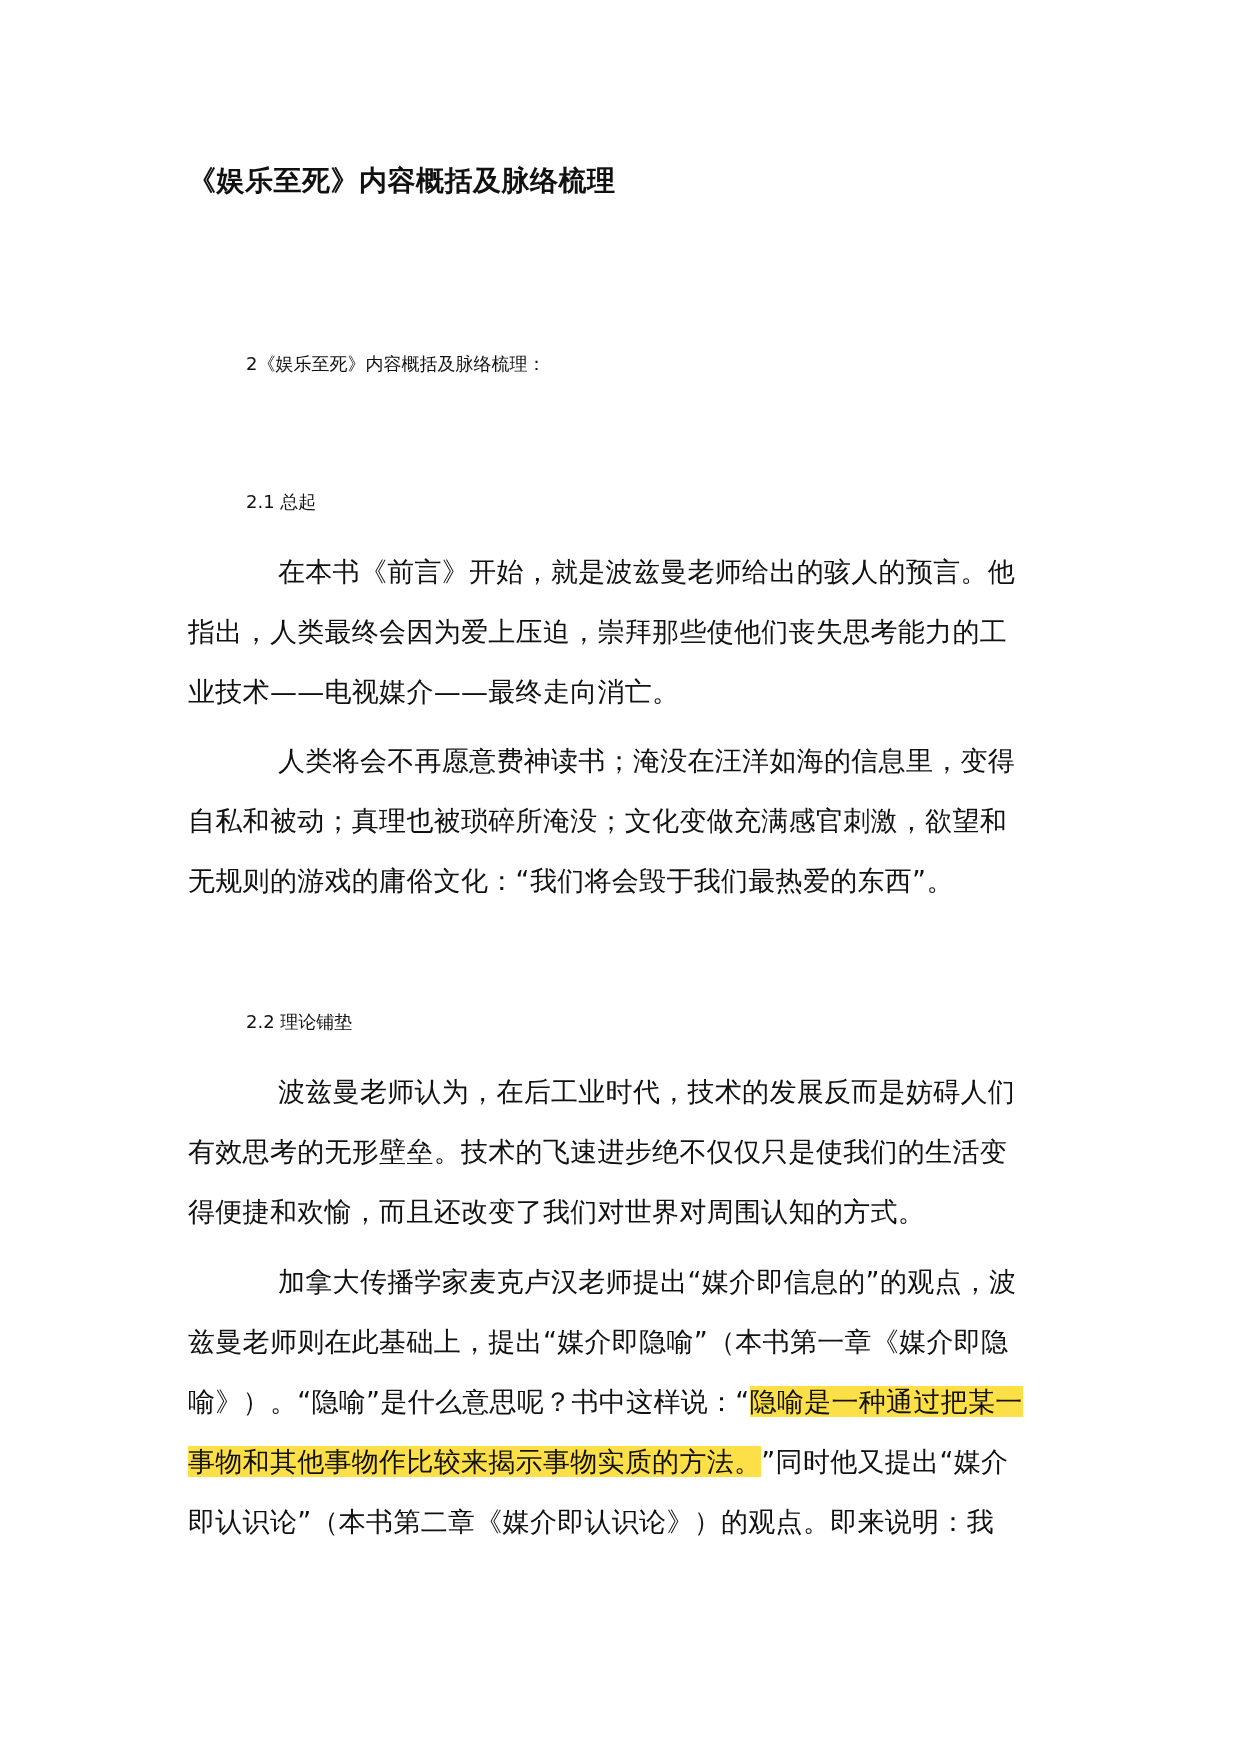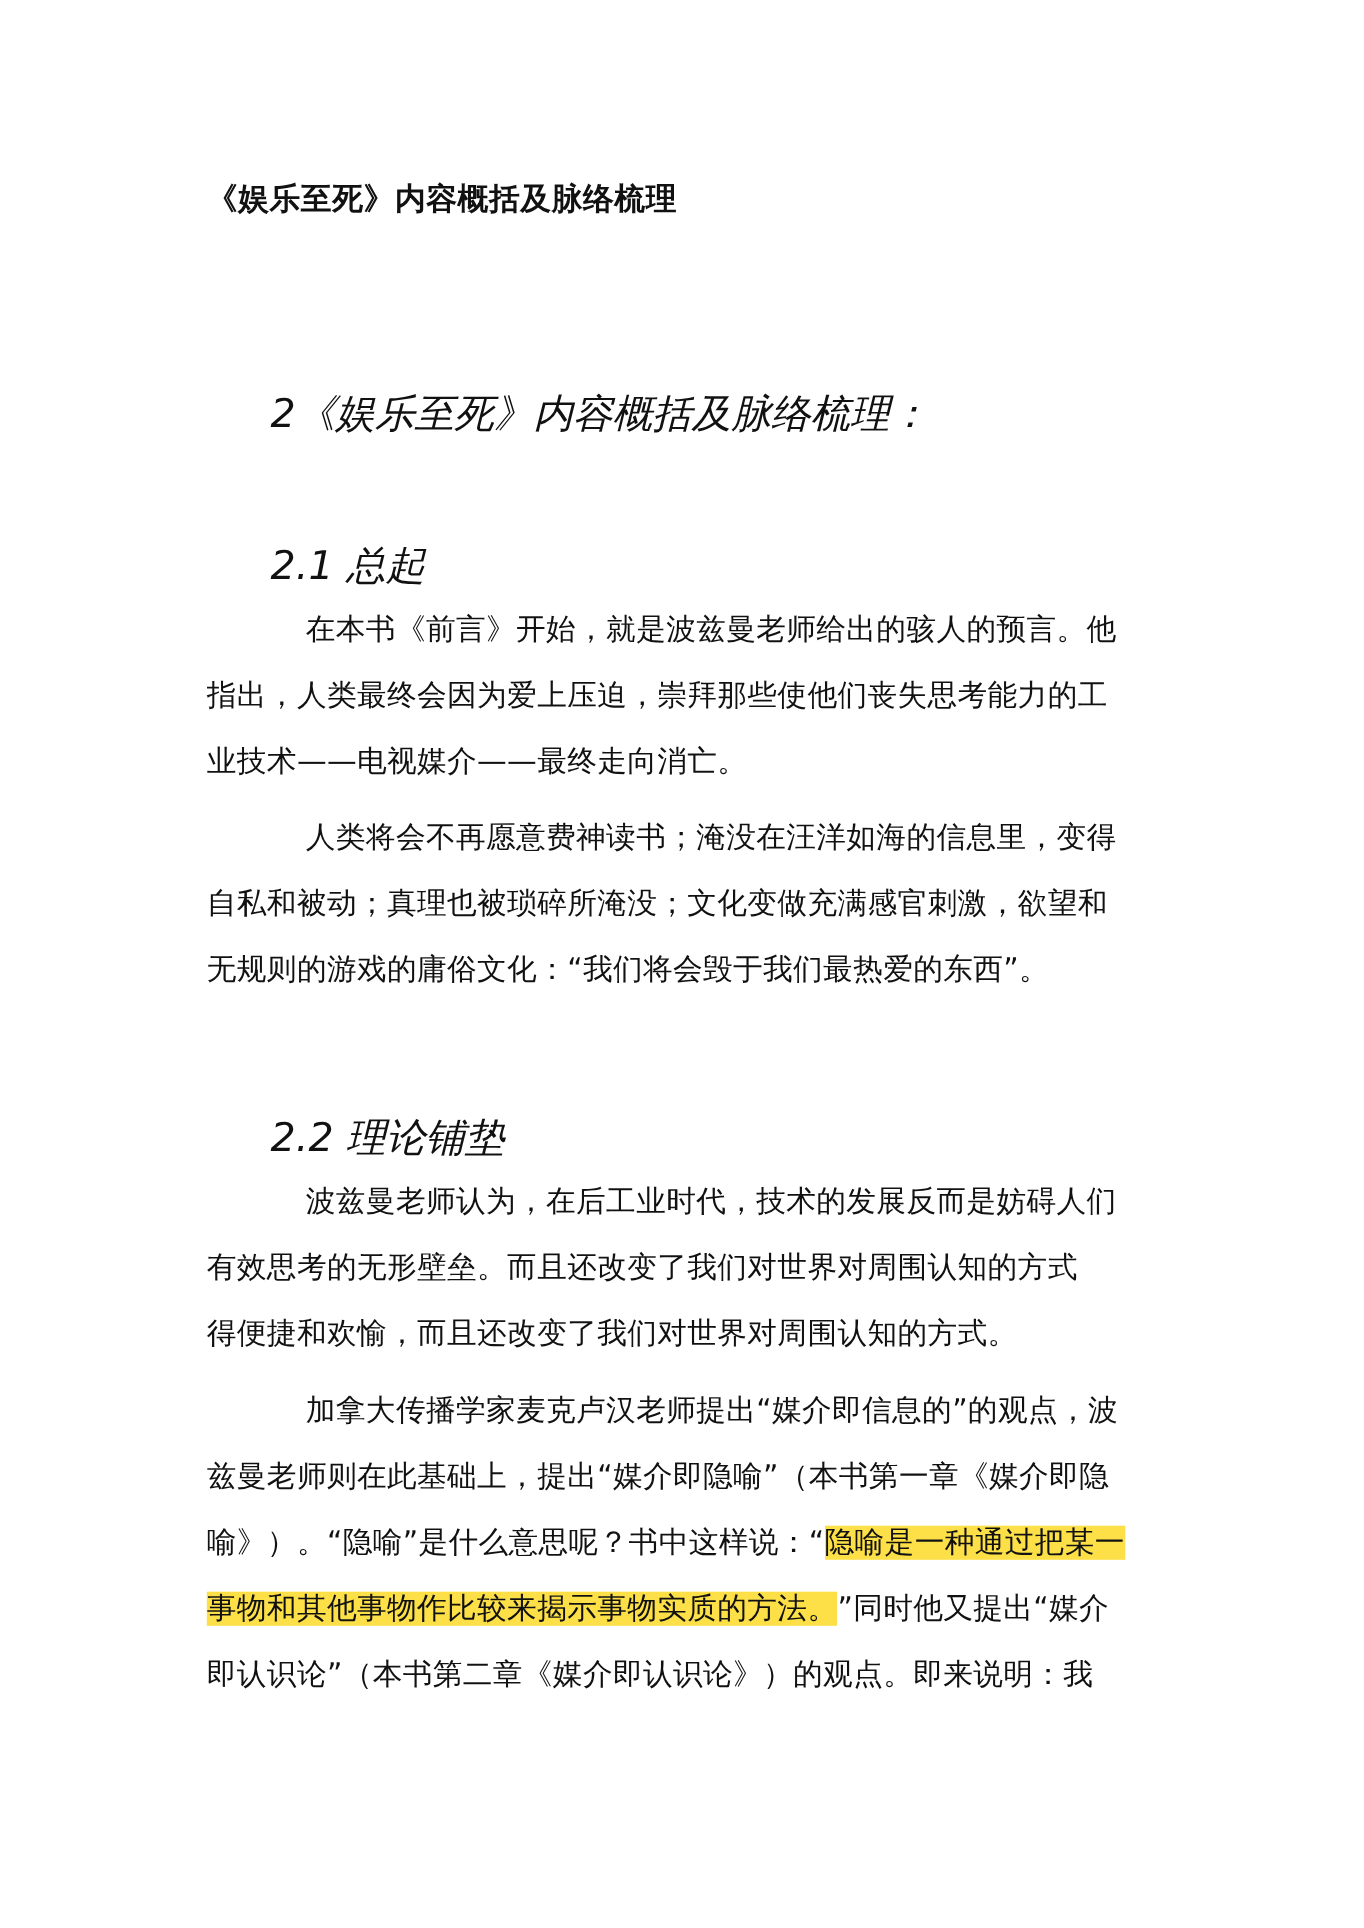--- a/index.html
+++ b/index.html
@@ -1,21 +1,21 @@
 <!DOCTYPE html>
 <html><head>
   <meta charset="utf-8">
   <style>
     html, body { margin: 0; padding: 0; background: #ffffff; }
     body { width: 1240px; height: 1753px; position: relative; overflow: hidden;
            font-family: "DejaVu Sans", "Liberation Sans", sans-serif; color: #111111; }
     .page { position: absolute; left: 0; top: 0; width: 1240px; height: 1753px; background: #ffffff; }
     .title { position: absolute; left: 188px; top: 162px; font-size: 28px; font-weight: bold;
              letter-spacing: 0.5px; white-space: nowrap; }
-    .heading { position: absolute; left: 246px; font-size: 36px; white-space: nowrap; font-style: italic; }
+    .heading { position: absolute; left: 246px; font-size: 18px; white-space: nowrap; }
     .line { position: absolute; font-size: 27px; white-space: nowrap; letter-spacing: 0.3px; }
     .indent { left: 278px; }
     .full { left: 188px; }
     .hl { background: #fde047; }
   </style>
 </head>
 <body>
 
 <div class="page">
   <div class="title">《娱乐至死》内容概括及脉络梳理</div>
@@ -28,21 +28,21 @@
   <div class="line full" style="top:614px;">指出，人类最终会因为爱上压迫，崇拜那些使他们丧失思考能力的工</div>
   <div class="line full" style="top:674px;text-align:center;">业技术——电视媒介——最终走向消亡。</div>
 
   <div class="line indent" style="top:743px;">人类将会不再愿意费神读书；淹没在汪洋如海的信息里，变得</div>
   <div class="line full" style="top:803px;">自私和被动；真理也被琐碎所淹没；文化变做充满感官刺激，欲望和</div>
   <div class="line full" style="top:863px;">无规则的游戏的庸俗文化：“我们将会毁于我们最热爱的东西”。</div>
 
   <div class="heading" style="top:1010px;">2.2 理论铺垫</div>
 
   <div class="line indent" style="top:1074px;">波兹曼老师认为，在后工业时代，技术的发展反而是妨碍人们</div>
-  <div class="line full" style="top:1134px;">有效思考的无形壁垒。而且还改变了我们对世界对周围认知的方式</div>
+  <div class="line full" style="top:1134px;">有效思考的无形壁垒。技术的飞速进步绝不仅仅只是使我们的生活变</div>
   <div class="line full" style="top:1194px;">得便捷和欢愉，而且还改变了我们对世界对周围认知的方式。</div>
 
   <div class="line indent" style="top:1264px;">加拿大传播学家麦克卢汉老师提出“媒介即信息的”的观点，波</div>
   <div class="line full" style="top:1324px;">兹曼老师则在此基础上，提出“媒介即隐喻”（本书第一章《媒介即隐</div>
   <div class="line full" style="top:1384px;">
     <span>喻》）。“隐喻”是什么意思呢？书中这样说：“</span><span class="hl">隐喻是一种通过把某一</span>
   </div>
   <div class="line full" style="top:1444px;">
     <span class="hl">事物和其他事物作比较来揭示事物实质的方法。</span><span>”同时他又提出“媒介</span>
   </div>

